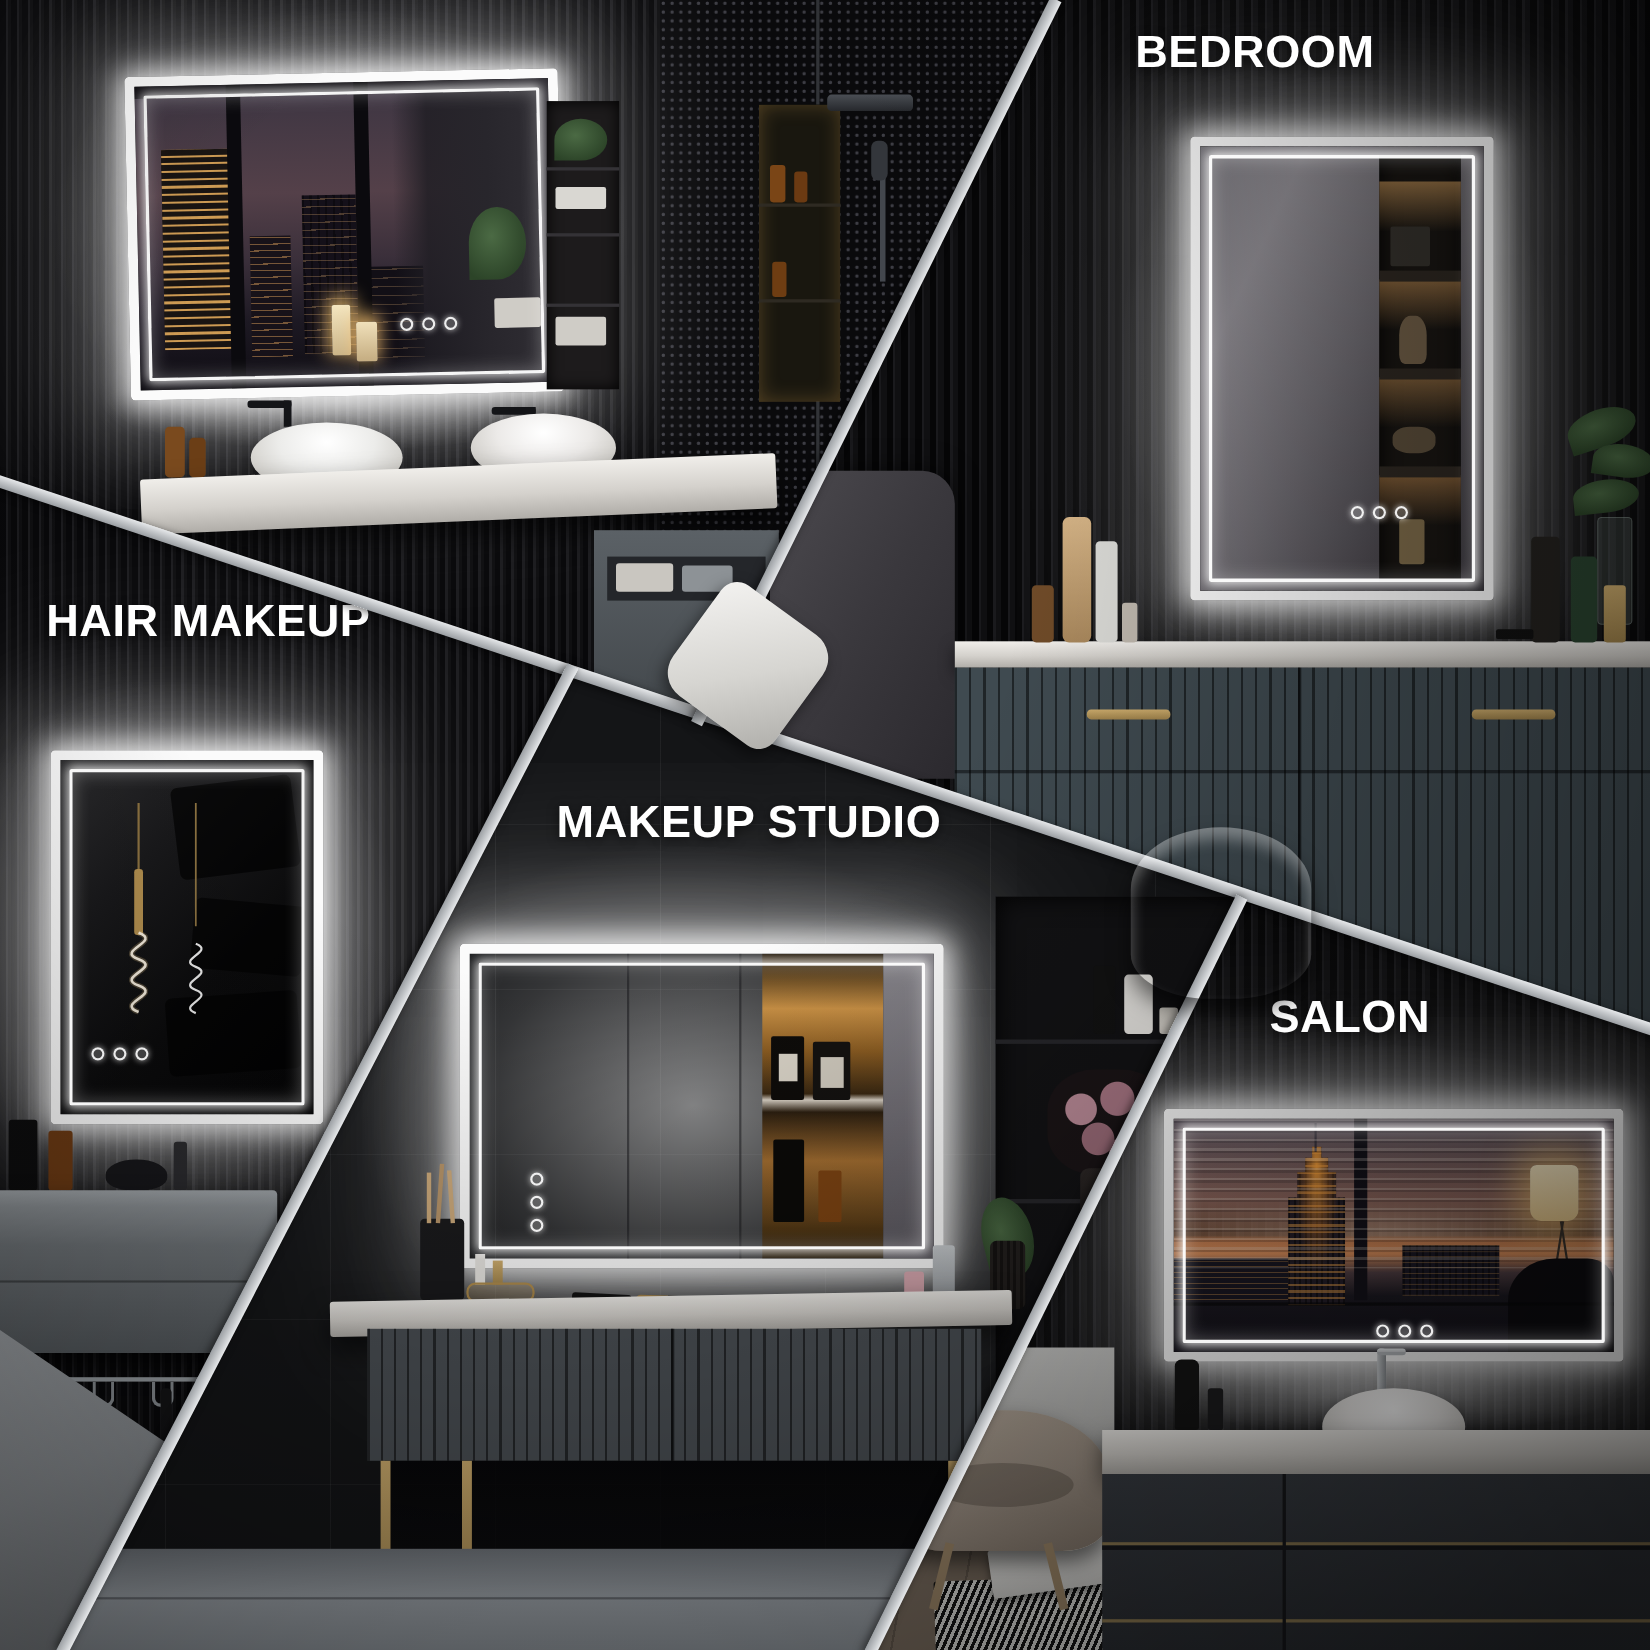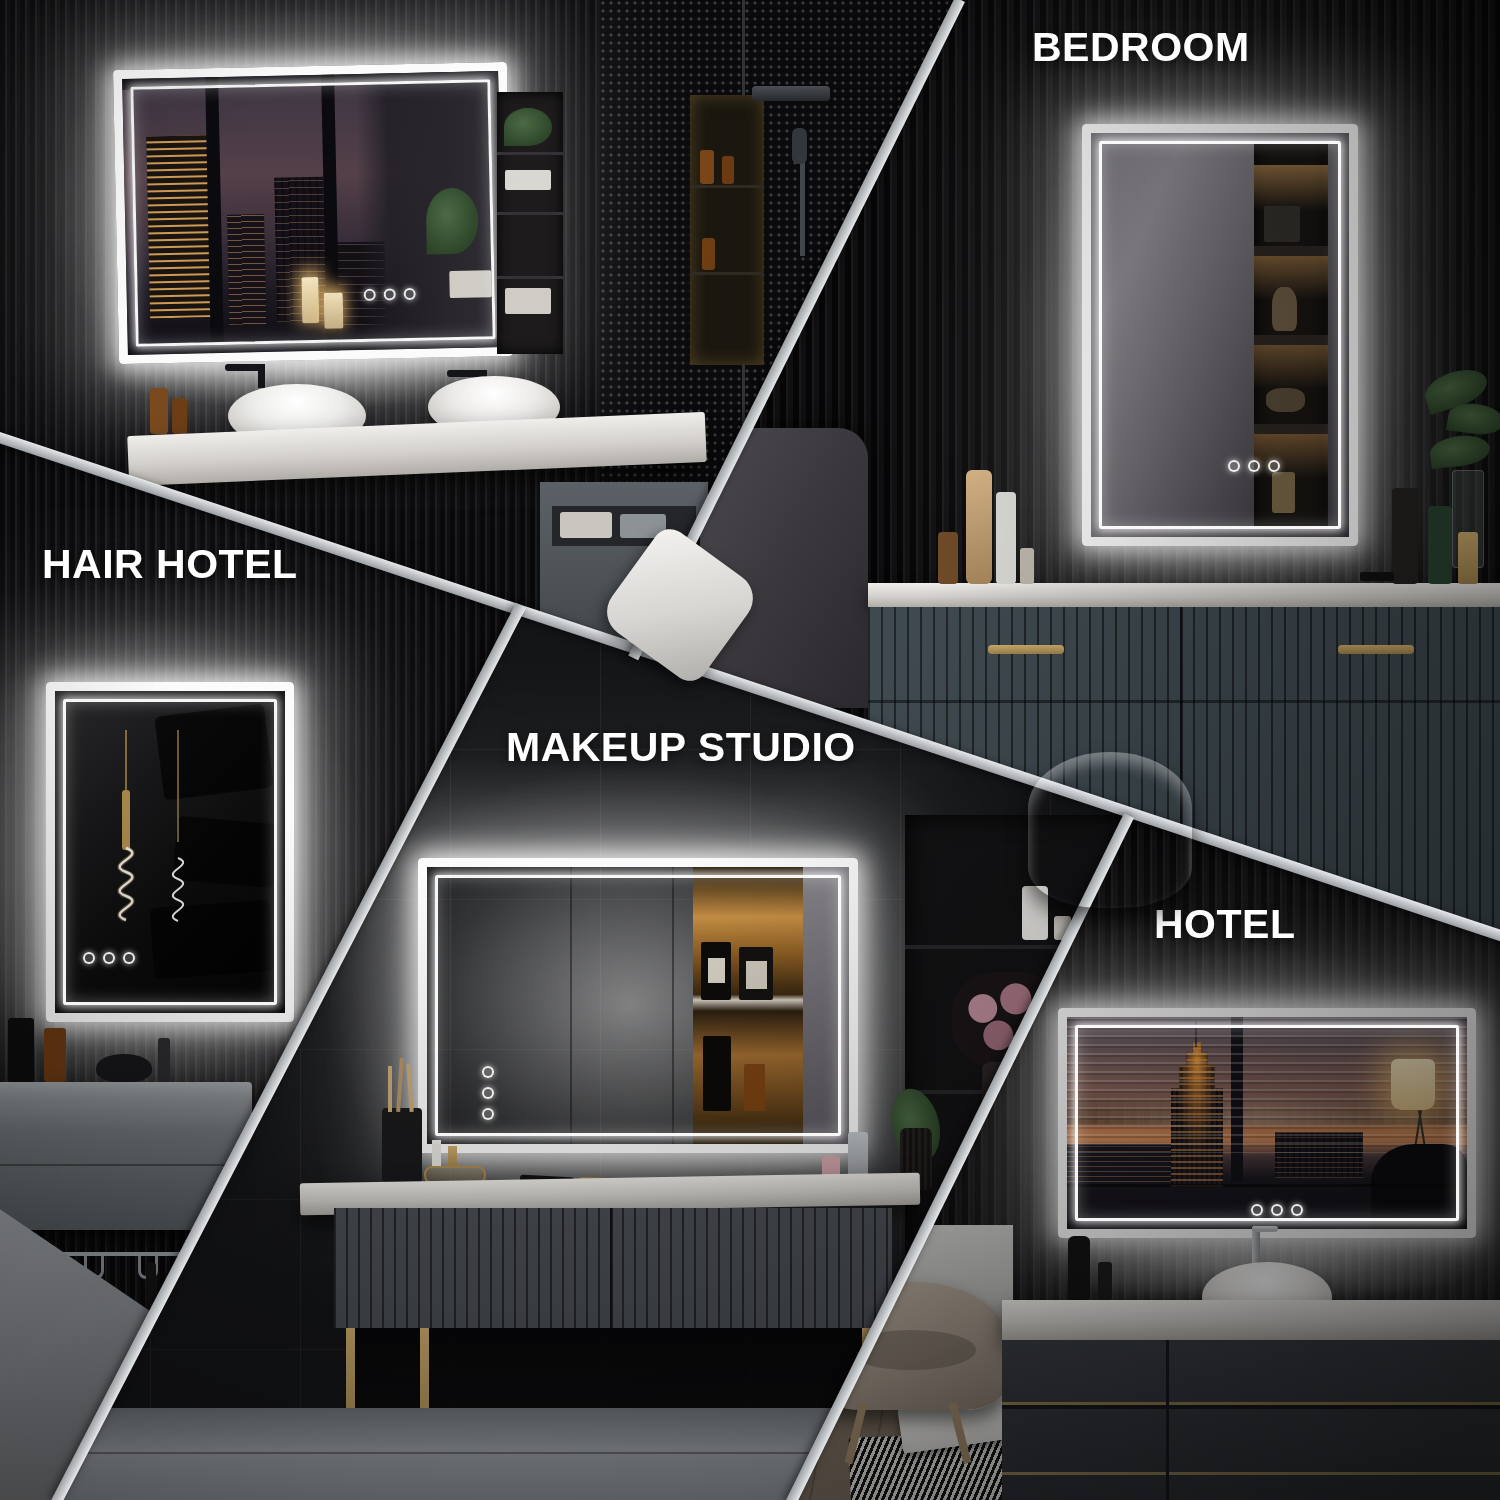--- a/index.html
+++ b/index.html
@@ -228,21 +228,21 @@
     <div class="abs" style="left:84px;top:1256px;width:14px;height:20px;border:3px solid #8b9095;border-top:none;border-radius:0 0 8px 8px;"></div>
     <div class="abs" style="left:138px;top:1256px;width:14px;height:20px;border:3px solid #8b9095;border-top:none;border-radius:0 0 8px 8px;"></div>
     <div class="abs" style="left:28px;top:1280px;width:36px;height:78px;background:linear-gradient(180deg,#ececee,#c9c9cc);border-radius:16px;"></div>
     <div class="abs" style="left:52px;top:1344px;width:16px;height:52px;background:#d8d8da;border-radius:8px;transform:rotate(-20deg);"></div>
     <div class="abs" style="left:146px;top:1262px;width:10px;height:64px;background:#141416;border-radius:4px;"></div>
     <div class="abs" style="left:142px;top:1318px;width:16px;height:24px;background:#2e2e32;border-radius:6px;"></div>
 
     <div class="abs" style="left:-20px;top:1120px;width:420px;height:420px;
          clip-path:polygon(0 18%,56% 56%,96% 100%,0 100%);
          background:linear-gradient(150deg,#a3a7ab 0%,#8c9094 40%,#6d7175 75%,#5a5e62 100%);"></div>
-    <div class="lbl" style="left:42px;top:544px;">HAIR HOTEL</div>
+    <div class="lbl" style="left:42px;top:544px;">HAIR MAKEUP</div>
     <div class="vig"></div>
   </div>
 
   <div class="scene tiles" style="clip-path:polygon(524px 610px,641px 650px,1126px 818px,788px 1500px,59px 1500px);">
     <div class="glow" style="left:330px;top:770px;width:600px;height:470px;"></div>
 
     <div class="mirror" style="left:418px;top:858px;width:422px;height:277px;">
       <div class="abs" style="inset:0;
         background:linear-gradient(100deg,#989699 c 0%,#98969c 0%,#8b888e 30%,#7c7980 56%,#6c6971 64%);"></div>
       <div class="abs" style="left:34%;top:0;width:2px;height:100%;background:rgba(20,20,24,.5);"></div>
@@ -365,21 +365,21 @@
     <div class="abs" style="left:1252px;top:1226px;width:26px;height:6px;background:#b8bcc0;border-radius:3px;"></div>
     <div class="abs" style="left:1202px;top:1262px;width:130px;height:70px;border-radius:50%;
          background:radial-gradient(ellipse at 50% 28%,#ffffff 0%,#eceae8 45%,#cfcdc9 80%,#aeaca8 100%);
          box-shadow:0 8px 14px rgba(0,0,0,.5);"></div>
     <div class="abs whitebar" style="left:1002px;top:1300px;width:498px;height:40px;box-shadow:0 10px 20px rgba(0,0,0,.55);"></div>
     <div class="abs" style="left:1002px;top:1340px;width:498px;height:160px;background:linear-gradient(180deg,#383c42,#2b2e33);"></div>
     <div class="abs" style="left:1002px;top:1402px;width:498px;height:3px;background:#8d7a52;"></div>
     <div class="abs" style="left:1002px;top:1405px;width:498px;height:4px;background:#17181b;"></div>
     <div class="abs" style="left:1002px;top:1472px;width:498px;height:3px;background:#8d7a52;"></div>
     <div class="abs" style="left:1166px;top:1340px;width:3px;height:160px;background:#17181b;"></div>
-    <div class="lbl" style="left:1154px;top:904px;">HOTEL</div>
+    <div class="lbl" style="left:1154px;top:904px;">SALON</div>
     <div class="vig"></div>
   </div>
 
   <div class="divider" style="left:-10px;top:429px;width:1601px;transform:rotate(18.35deg);"></div>
   <div class="divider" style="left:960px;top:-6px;width:735px;transform:rotate(116.4deg);"></div>
   <div class="divider" style="left:521px;top:600px;width:1010px;transform:rotate(117.4deg);"></div>
   <div class="divider" style="left:1129px;top:810px;width:769px;transform:rotate(116.2deg);"></div>
 
   <div class="abs" style="left:620px;top:546px;width:120px;height:118px;z-index:41;transform:rotate(36deg);border-radius:18px 26px 18px 26px;
        background:linear-gradient(135deg,#f4f3f1 0%,#d6d5d1 55%,#aeadA9 100%);box-shadow:0 6px 14px rgba(0,0,0,.5);"></div>

